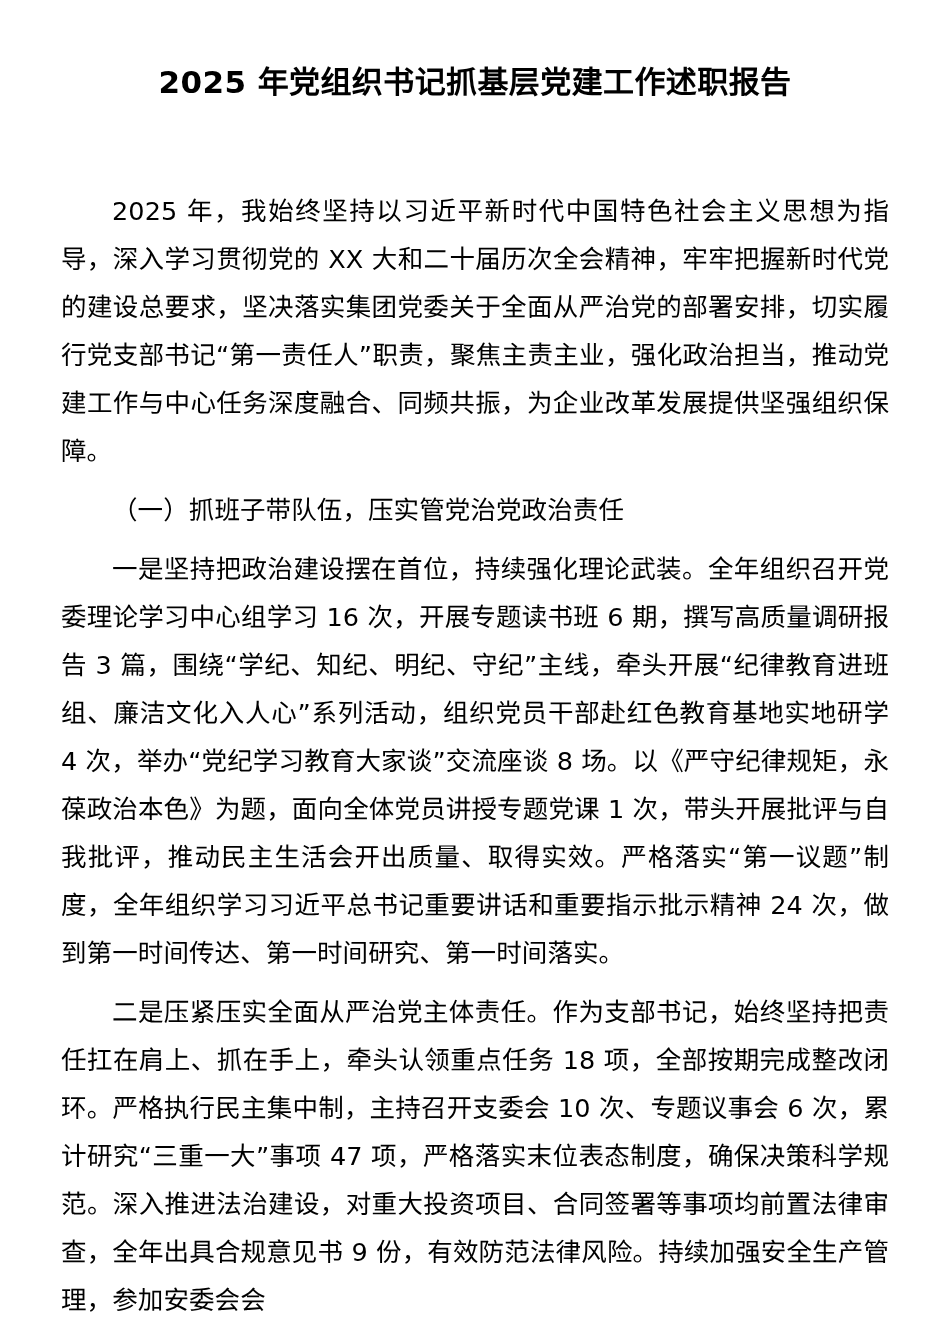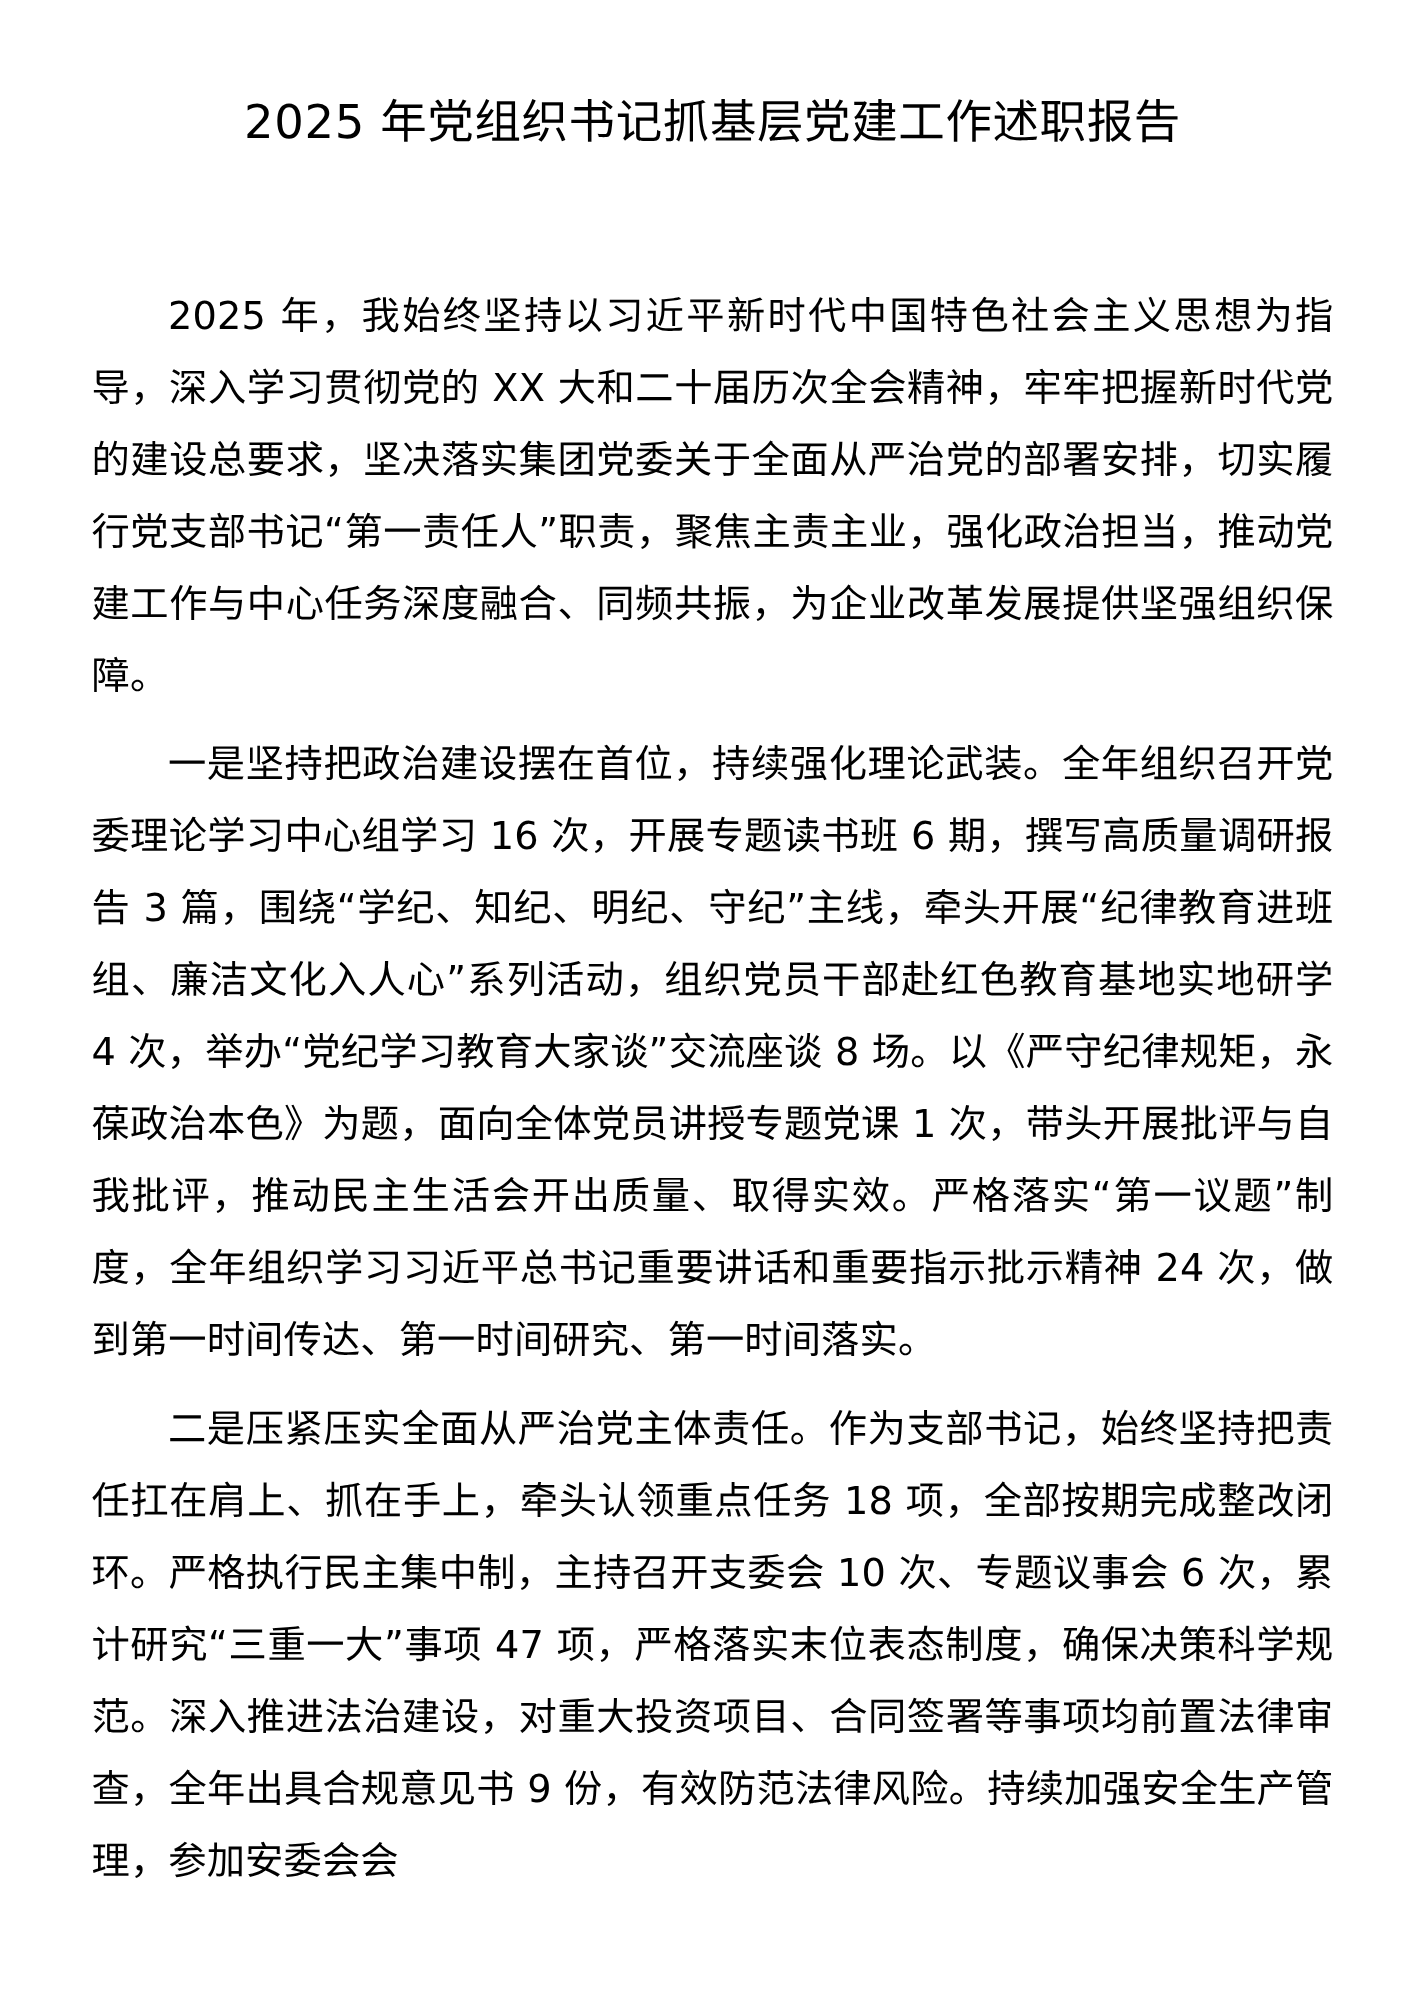--- a/index.html
+++ b/index.html
@@ -28,21 +28,21 @@
 
   .doc-body {
     position: absolute;
     left: 50px;
     top: 0;
     width: 850px;
   }
 
   .doc-title {
     font-size: 31px;
-    font-weight: 400;
+    font-weight: 700;
     line-height: 44px;
     text-align: center;
     letter-spacing: 0.4px;
     margin: 0;
     padding-top: 60px;
     padding-bottom: 0;
     white-space: nowrap;
   }
 
   .title-spacer {
@@ -82,19 +82,20 @@
 <div class="page">
   <div class="doc-body">
 
     <h1 class="doc-title">2025 年党组织书记抓基层党建工作述职报告</h1>
 
     <div class="title-spacer"></div>
 
     <p class="para">2025 年，我始终坚持以习近平新时代中国特色社会主义思想为指导，深入学习贯彻党的 XX 大和二十届历次全会精神，牢牢把握新时代党的建设总要求，坚决落实集团党委关于全面从严治党的部署安排，切实履行党支部书记“第一责任人”职责，聚焦主责主业，强化政治担当，推动党建工作与中心任务深度融合、同频共振，为企业改革发展提供坚强组织保障。</p>
 
 
+    <p class="para heading-lvl2">（一）抓班子带队伍，压实管党治党政治责任</p>
 
     <p class="para"><span class="lead">一是</span><span>坚持把政治建设摆在首位，持续强化理论武装。全年组织召开党委理论学习中心组学习 16 次，开展专题读书班 6 期，撰写高质量调研报告 3 篇，围绕“学纪、知纪、明纪、守纪”主线，牵头开展“纪律教育进班组、廉洁文化入人心”系列活动，组织党员干部赴红色教育基地实地研学 4 次，举办“党纪学习教育大家谈”交流座谈 8 场。以《严守纪律规矩，永葆政治本色》为题，面向全体党员讲授专题党课 1 次，带头开展批评与自我批评，推动民主生活会开出质量、取得实效。严格落实“第一议题”制度，全年组织学习习近平总书记重要讲话和重要指示批示精神 24 次，做到第一时间传达、第一时间研究、第一时间落实。</span></p>
 
     <p class="para clip-tail"><span class="lead">二是</span><span>压紧压实全面从严治党主体责任。作为支部书记，始终坚持把责任扛在肩上、抓在手上，牵头认领重点任务 18 项，全部按期完成整改闭环。严格执行民主集中制，主持召开支委会 10 次、专题议事会 6 次，累计研究“三重一大”事项 47 项，严格落实末位表态制度，确保决策科学规范。深入推进法治建设，对重大投资项目、合同签署等事项均前置法律审查，全年出具合规意见书 9 份，有效防范法律风险。持续加强安全生产管理，参加安委会会</span></p>
 
   </div>
 </div>
 
 </body></html>

